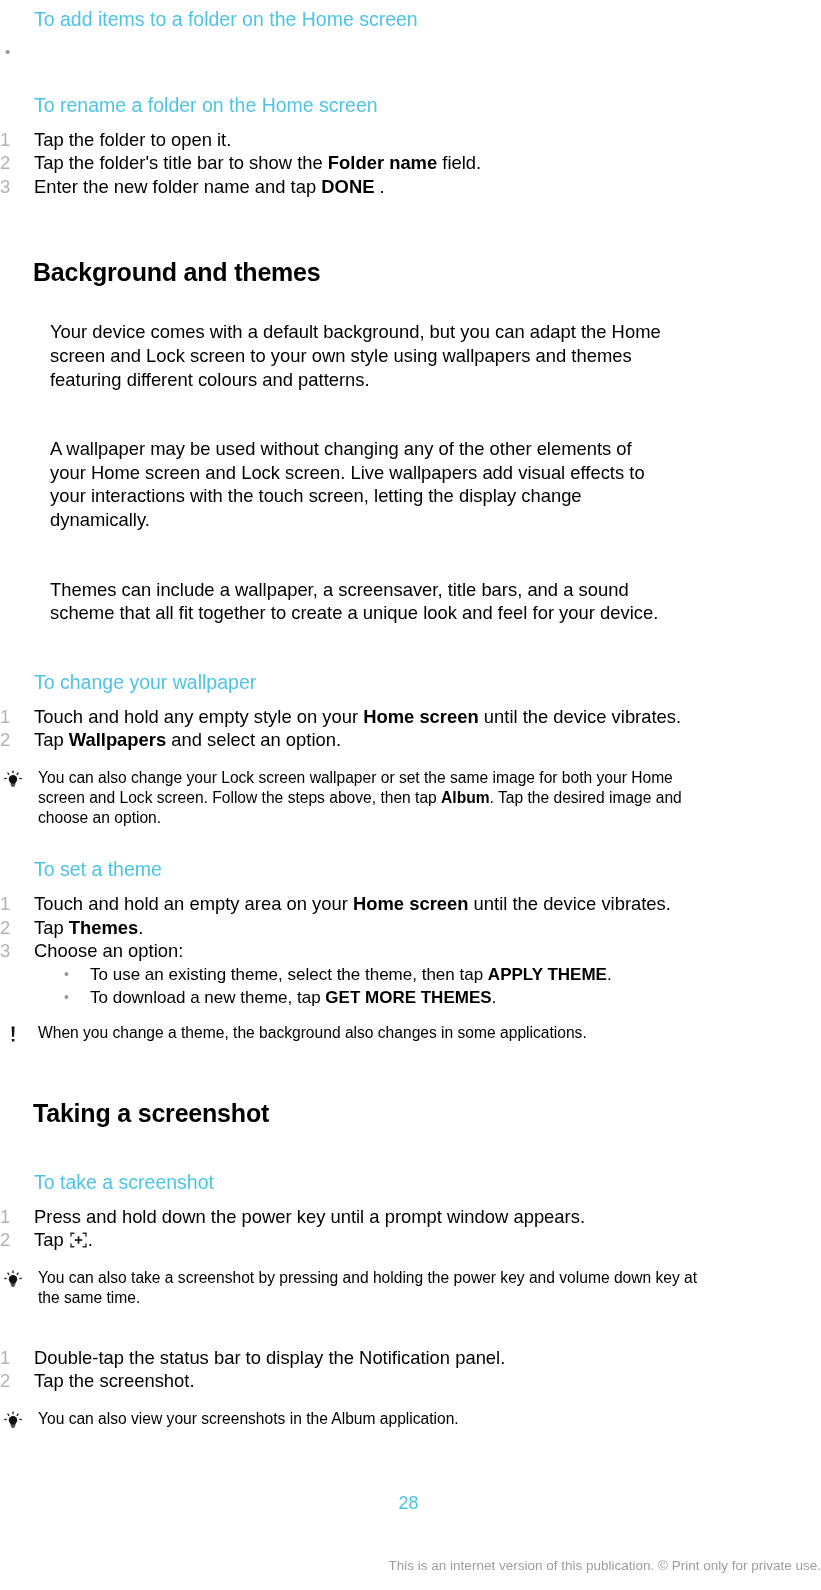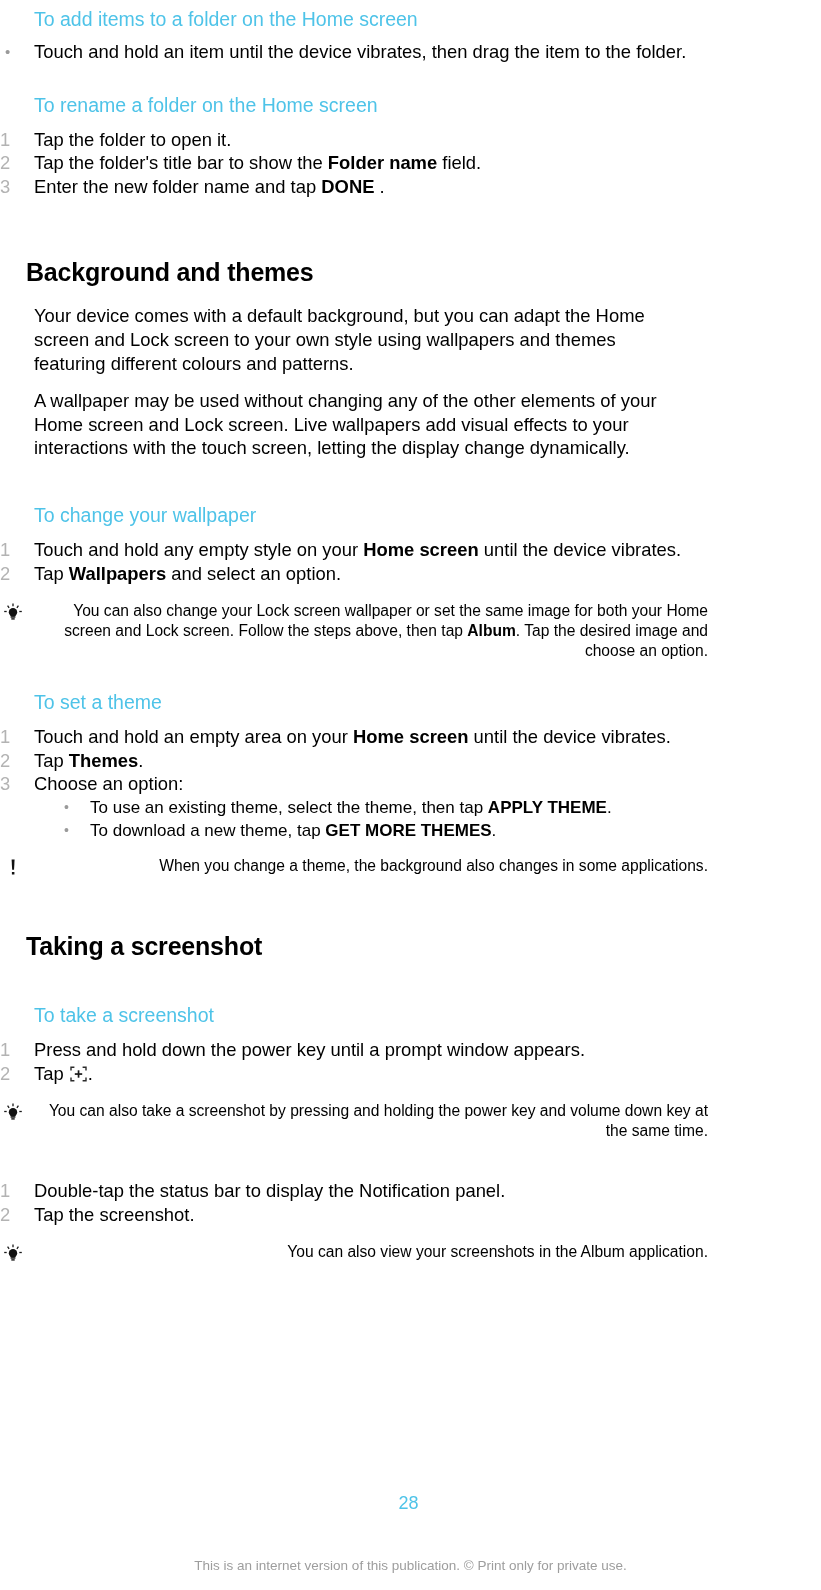--- a/index.html
+++ b/index.html
@@ -32,28 +32,28 @@
     margin: 0;
     padding-left: 34px;
   }
 
   .section-title {
     color: #000000;
     font-size: 25px;
     line-height: 32px;
     font-weight: 700;
     margin: 0;
-    padding-left: 26px;
+    padding-left: 33px;
     letter-spacing: -0.2px;
   }
 
   .body-para {
     font-size: 18.4px;
     line-height: 23.6px;
-    margin: 0;
+    margin: 16px;
     padding-left: 34px;
     padding-right: 32px;
     color: #000;
   }
 
   
   .steps {
     list-style: none;
     margin: 0;
     padding: 0;
@@ -103,21 +103,20 @@
     line-height: 23px;
   }
 
   
   .callout {
     position: relative;
     padding-left: 38px;
     padding-right: 6px;
     font-size: 15.6px;
     line-height: 20px;
-    text-align: right;
   }
   .callout .callout-icon {
     position: absolute;
     left: 0;
     top: 1px;
     width: 26px;
     height: 20px;
   }
   .callout .callout-text {
     display: block;
@@ -154,21 +153,21 @@
     text-align: center;
     color: #4ec3e8;
     font-size: 18px;
     line-height: 22px;
   }
   .footer-note {
     position: absolute;
     left: 0;
     right: 0;
     top: 1557px;
-    text-align: center;
+    text-align: right;
     color: #9d9d9d;
     font-size: 13.5px;
     line-height: 18px;
   }
 
   .content {
     position: absolute;
     left: 0;
     top: 0;
     width: 714px;
@@ -182,21 +181,20 @@
 
     <div class="spacer-6"></div>
 
     <div class="sub-heading">To add items to a folder on the Home screen</div>
 
     <div class="spacer-8"></div>
 
     <ul class="steps">
       <li class="step">
         <span class="marker bullet">•</span>
-        <span>Touch and hold an item until the device vibrates, then drag the item to the folder.</span>
       </li>
     </ul>
 
     <div class="spacer-28"></div>
 
     <div class="sub-heading">To rename a folder on the Home screen</div>
 
     <div class="spacer-10"></div>
 
     <ul class="steps">
@@ -218,20 +216,21 @@
     <div class="spacer-24"></div>
 
     <div class="section-title">Background and themes</div>
 
     <div class="spacer-16"></div>
 
     <p class="body-para">Your device comes with a default background, but you can adapt the Home screen and Lock screen to your own style using wallpapers and themes featuring different colours and patterns.</p>
     <div class="spacer-14"></div>
     <p class="body-para">A wallpaper may be used without changing any of the other elements of your Home screen and Lock screen. Live wallpapers add visual effects to your interactions with the touch screen, letting the display change dynamically.</p>
     <div class="spacer-14"></div>
+    <p class="body-para">Themes can include a wallpaper, a screensaver, title bars, and a sound scheme that all fit together to create a unique look and feel for your device.</p>
 
     <div class="spacer-28"></div>
 
     <div class="sub-heading">To change your wallpaper</div>
 
     <div class="spacer-10"></div>
 
     <ul class="steps">
       <li class="step">
         <span class="marker">1</span>

